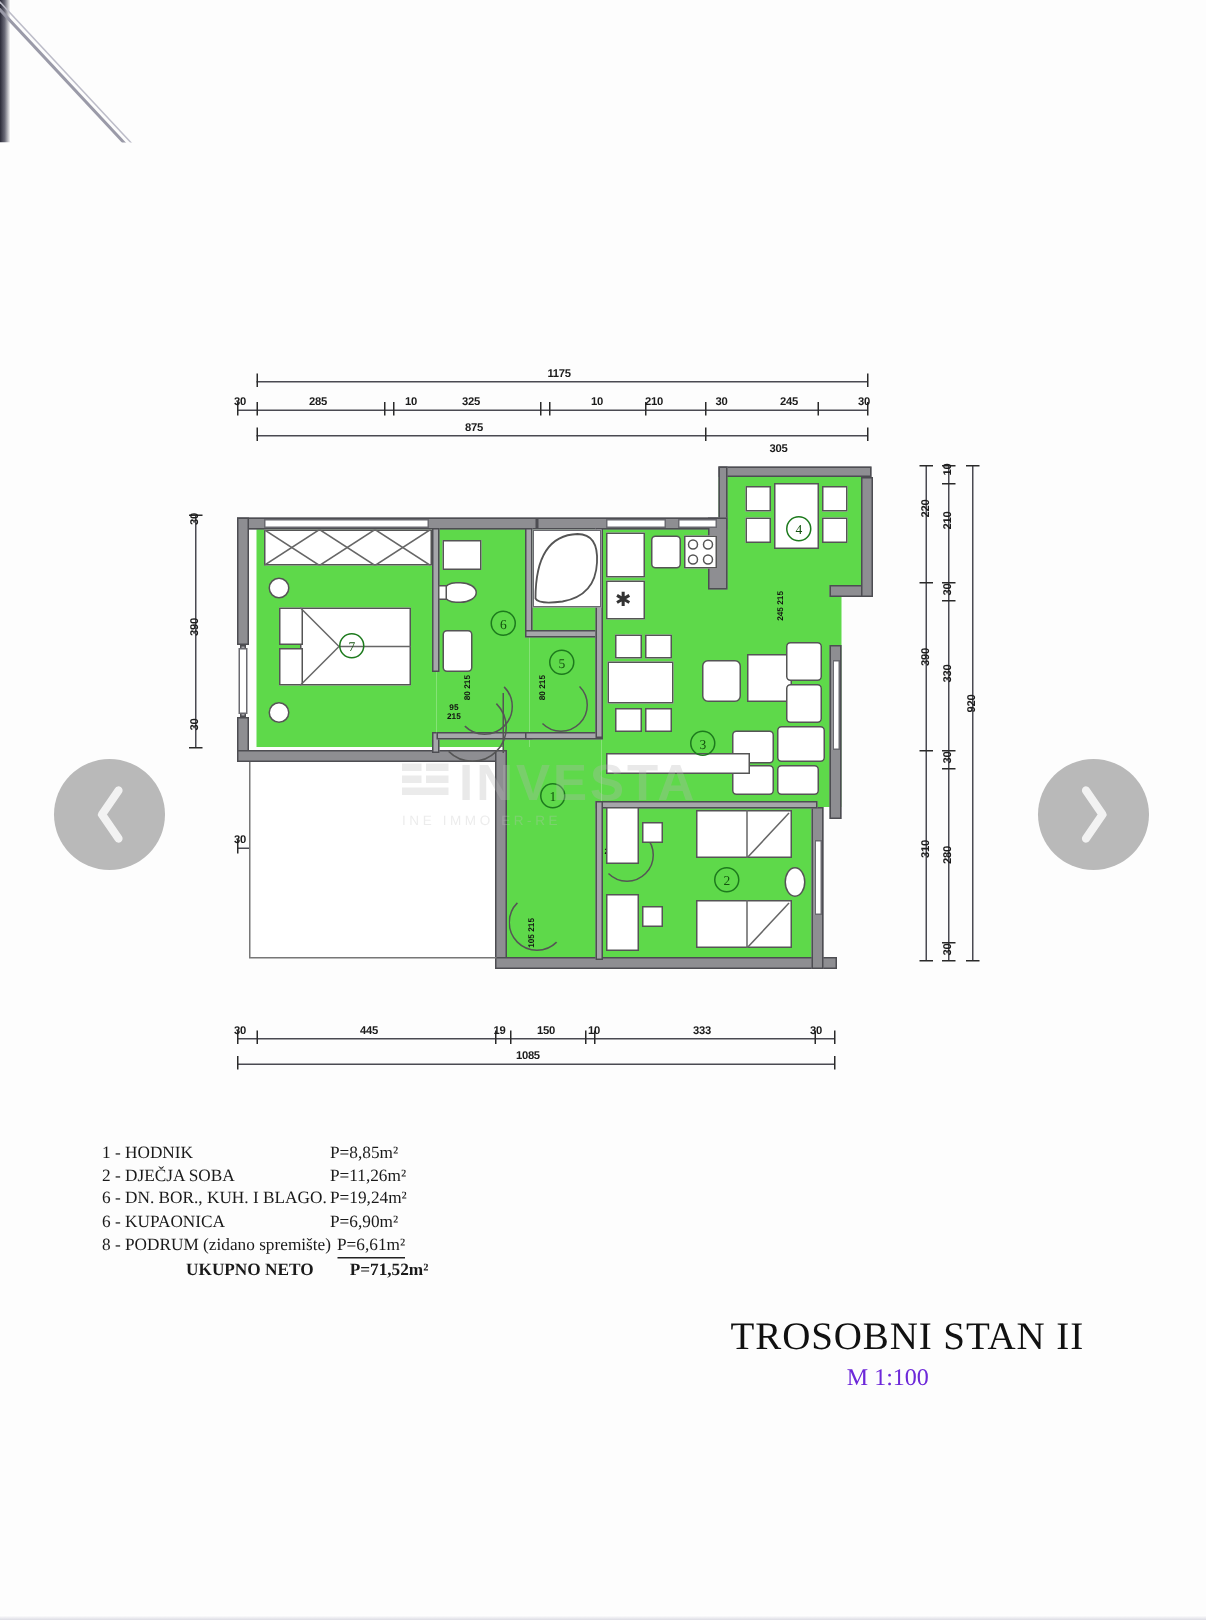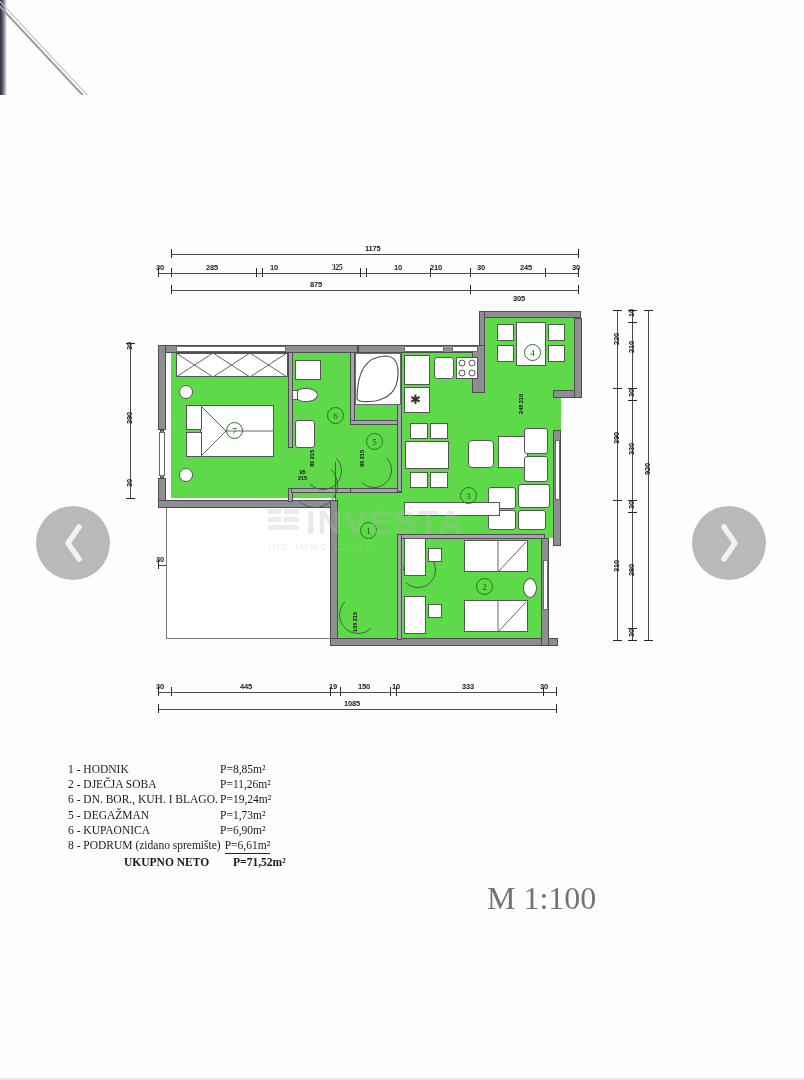--- a/index.html
+++ b/index.html
@@ -68,22 +68,22 @@
   #legend .lrow{display:flex;white-space:nowrap;}
   #legend .lname{width:152px;}
   #legend .larea{}
   #legend .lrow.last .larea{border-bottom:1px solid #222;padding-bottom:0;}
   #legend .ltotal{margin-top:1px;padding-left:56px;font-weight:bold;display:flex;}
   #legend .ltotal .tlabel{margin-right:24px;}
 
   
   #title-block{position:absolute;left:487px;top:876px;text-align:left;}
   #plan-title{font-family:"Liberation Serif",serif;font-size:26px;letter-spacing:.6px;color:#111;}
-  #plan-scale{font-family:"Liberation Serif",serif;font-size:32px;color:#737373;
-      text-align:right;padding-right:26px;margin-top:4px;}
+  #plan-scale{font-family:"Liberation Serif",serif;font-size:16px;color:#6d28d9;
+      text-align:center;padding-right:26px;margin-top:4px;}
 </style>
 </head>
 <body>
 
 <div id="paper">
 
   <div id="scan-edge">
     <div class="dark"></div>
     <div class="diag"></div>
     <div class="diag2"></div>
@@ -107,21 +107,21 @@
       <div class="tick" style="left:262px;top:268px;"></div>
       <div class="tick" style="left:360px;top:268px;"></div>
       <div class="tick" style="left:366px;top:268px;"></div>
       <div class="tick" style="left:430px;top:268px;"></div>
       <div class="tick" style="left:470px;top:268px;"></div>
       <div class="tick" style="left:545px;top:268px;"></div>
       <div class="tick" style="left:578px;top:268px;"></div>
       <div class="dim-txt" style="left:156px;top:263px;">30</div>
       <div class="dim-txt" style="left:206px;top:263px;">285</div>
       <div class="dim-txt" style="left:270px;top:263px;">10</div>
-      <div class="dim-txt" style="left:332px;top:263px;font-family:Liberation Serif, serif;">325</div>
+      <div class="dim-txt" style="left:308px;top:263px;">325</div>
       <div class="dim-txt" style="left:394px;top:263px;">10</div>
       <div class="dim-txt" style="left:430px;top:263px;">210</div>
       <div class="dim-txt" style="left:477px;top:263px;">30</div>
       <div class="dim-txt" style="left:520px;top:263px;">245</div>
       <div class="dim-txt" style="left:572px;top:263px;">30</div>
     </div>
 
     <div>
       <div class="dline h" style="left:171px;top:290px;width:407px;"></div>
       <div class="tick" style="left:171px;top:285px;"></div>
@@ -415,38 +415,35 @@
     </div>
     <div class="lrow">
       <div class="lname">2 - DJEČJA SOBA</div>
       <div class="larea">P=11,26m²</div>
     </div>
     <div class="lrow">
       <div class="lname">6 - DN. BOR., KUH. I BLAGO.</div>
       <div class="larea">P=19,24m²</div>
     </div>
     <div class="lrow">
-      <div class="lname">5 - DEGAŽMAN</div>
-      <div class="larea">P=1,73m²</div>
-    </div>
-    <div class="lrow">
       <div class="lname">6 - KUPAONICA</div>
       <div class="larea">P=6,90m²</div>
     </div>
     <div class="lrow last">
       <div class="lname" style="width:auto;padding-right:4px;">8 - PODRUM (zidano spremište)</div>
       <div class="larea">P=6,61m²</div>
     </div>
     <div class="ltotal">
       <div class="tlabel">UKUPNO NETO</div>
       <div>P=71,52m²</div>
     </div>
   </div>
 
   <div id="title-block">
+    <div id="plan-title">TROSOBNI STAN  II</div>
     <div id="plan-scale">M 1:100</div>
   </div>
 
   <div class="nav-btn" id="nav-prev">
     <svg class="chev" viewBox="0 0 22 40">
       <path d="M17 4 L6 20 L17 36"></path>
     </svg>
   </div>
   <div class="nav-btn" id="nav-next">
     <svg class="chev" viewBox="0 0 22 40">

